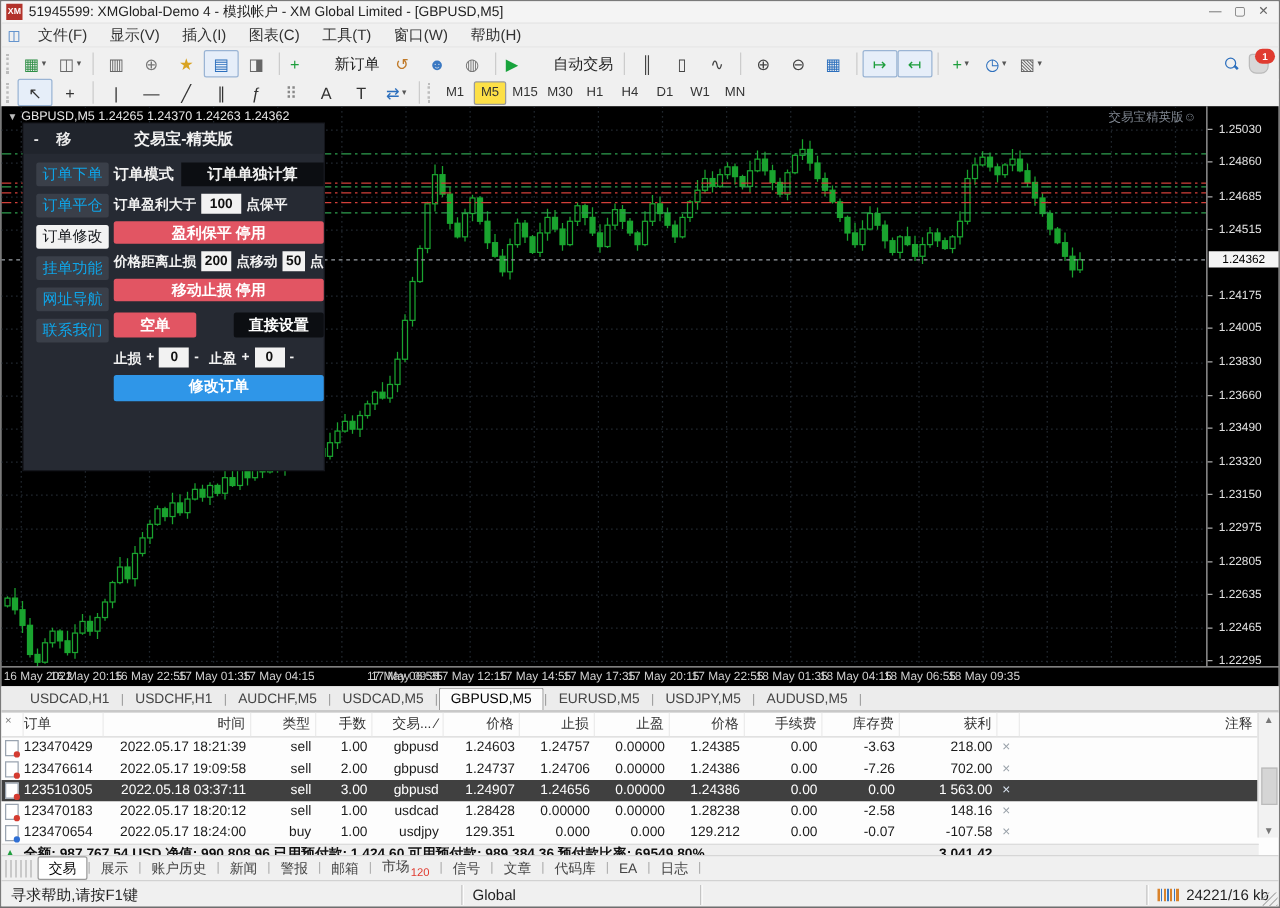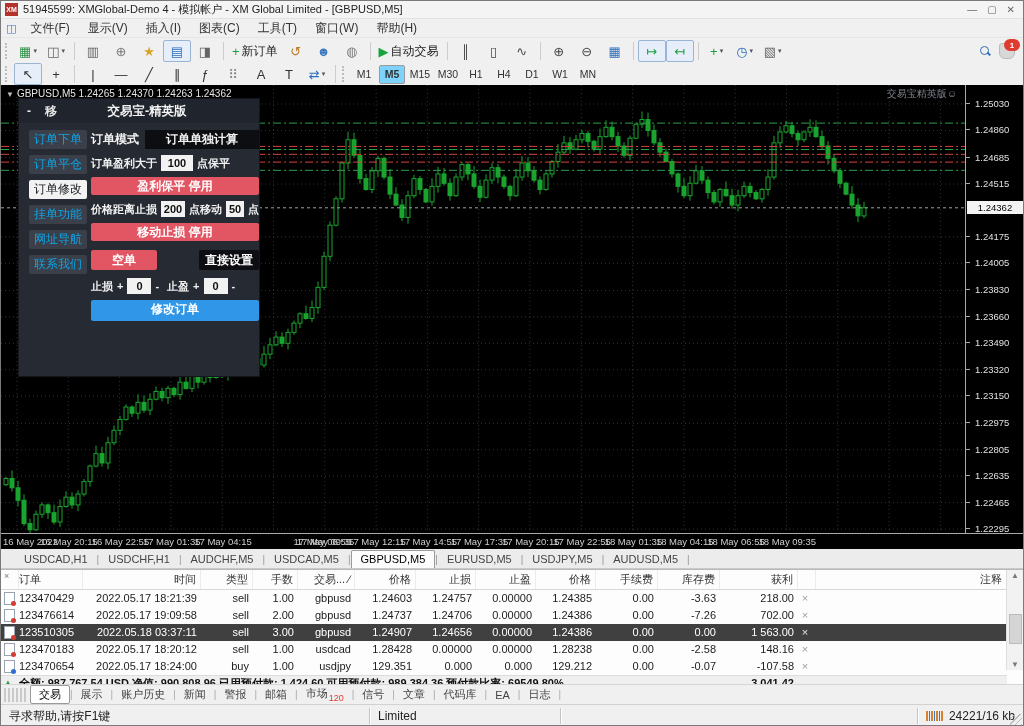--- a/index.html
+++ b/index.html
@@ -16,24 +16,24 @@
   .mdi-icon{font-size:11px;color:#3a78c2;margin:0 5px 0 2px;}
   .menu-item{font-size:12px;color:#333;padding:1px 9px;}
   
   .toolbar1{position:absolute;top:36px;left:0;right:0;height:26px;display:flex;align-items:center;padding-left:2px;border-top:1px solid #e6e6e6;border-bottom:1px solid #dadada;background:#f0f0f0;}
   .toolbar2{position:absolute;top:62px;left:0;right:0;height:22px;display:flex;align-items:center;padding-left:2px;border-bottom:1px solid #c9c9c9;background:#f0f0f0;}
   .thandle{width:3px;height:16px;border-left:2px dotted #bcbcbc;margin:0 4px 0 2px;}
   .tsep{width:1px;height:18px;background:#cccccc;margin:0 4px;}
   .tbtn{height:20px;min-width:20px;display:flex;align-items:center;justify-content:center;gap:2px;border:1px solid transparent;border-radius:2px;padding:0 3px;}
   .tbtn.pressed{background:#e6eef9;border-color:#9ab4d4;}
   .tbtn .glyph{font-size:13px;line-height:13px;}
-  .tbtn .lbl{font-size:12px;color:#222;}
+  .tbtn .lbl{font-size:12px;color:#222;margin-left:26px;}
   .caret{font-size:7px;color:#555;}
   .tf-btn{height:17px;min-width:24px;display:flex;align-items:center;justify-content:center;font-size:10.5px;color:#333;border:1px solid transparent;border-radius:2px;}
-  .tf-btn.pressed{background:#7dd3fc;border-color:#9a9a9a;font-weight:bold;}
+  .tf-btn.pressed{background:#fde047;border-color:#9a9a9a;}
   .toolbar-right{margin-left:auto;display:flex;align-items:center;gap:8px;padding-right:8px;}
   .search-icon{position:relative;width:11px;height:11px;}
   .search-icon::before{content:"";position:absolute;left:0;top:0;width:7px;height:7px;border:1.5px solid #2c6fbd;border-radius:50%;}
   .search-icon::after{content:"";position:absolute;left:7px;top:7px;width:4px;height:1.5px;background:#2c6fbd;transform:rotate(45deg);}
   .bell{position:relative;width:14px;height:14px;background:#d8d8d8;border-radius:3px 3px 6px 6px;border:1px solid #bbb;}
   .badge{position:absolute;top:-5px;right:-6px;min-width:12px;height:12px;background:#e03b30;color:#fff;border-radius:7px;font-size:8px;font-weight:bold;display:flex;align-items:center;justify-content:center;padding:0 2px;}
   
   .chart-region{position:absolute;top:84px;left:0;right:0;height:464px;background:#000;}
   .chart-svg{position:absolute;left:0;top:0;}
   .symbol-info{position:absolute;left:5px;top:3px;font-size:10px;color:#e6e6e6;white-space:nowrap;}
@@ -737,21 +737,21 @@
           <div class="p-row">
             <span class="p-label sm">价格距离止损</span>
             <span class="p-input" style="width:24px;">200</span>
             <span class="p-label sm">点移动</span>
             <span class="p-input" style="width:18px;">50</span>
             <span class="p-label sm">点</span>
           </div>
           <div class="btn-red" style="margin-bottom:9px;">移动止损  停用</div>
           <div class="p-row" style="justify-content:space-between;">
             <div class="btn-red" style="width:66px;height:20px;line-height:20px;">空单</div>
-            <div class="btn-dark" style="width:60px;font-family:Liberation Serif, serif;">直接设置</div>
+            <div class="btn-dark" style="width:72px;font-family:Liberation Serif, serif;">直接设置</div>
           </div>
           <div class="p-row" style="margin-top:8px;">
             <span class="p-label sm">止损</span>
             <span class="p-label sm" style="margin-left:4px;">+</span>
             <span class="p-input" style="width:24px;">0</span>
             <span class="p-label sm">-</span>
             <span class="p-label sm" style="margin-left:8px;">止盈</span>
             <span class="p-label sm" style="margin-left:4px;">+</span>
             <span class="p-input" style="width:24px;">0</span>
             <span class="p-label sm">-</span>
@@ -923,21 +923,21 @@
       <span class="btab-sep">|</span>
       <div class="btab">EA</div>
       <span class="btab-sep">|</span>
       <div class="btab">日志</div>
       <span class="btab-sep">|</span>
     </div>
 
   <div class="statusbar">
     <div class="sb-sec sb-help">寻求帮助,请按F1键</div>
     <div class="sb-div"></div>
-    <div class="sb-sec sb-profile">Limited</div>
+    <div class="sb-sec sb-profile">Global</div>
     <div class="sb-div"></div>
     <div class="sb-sec sb-spacer"></div>
     <div class="sb-div"></div>
     <div class="sb-sec">
       <span class="traffic-icon"></span>
       <span>24221/16 kb</span>
     </div>
     <div class="grip"></div>
   </div>
 

